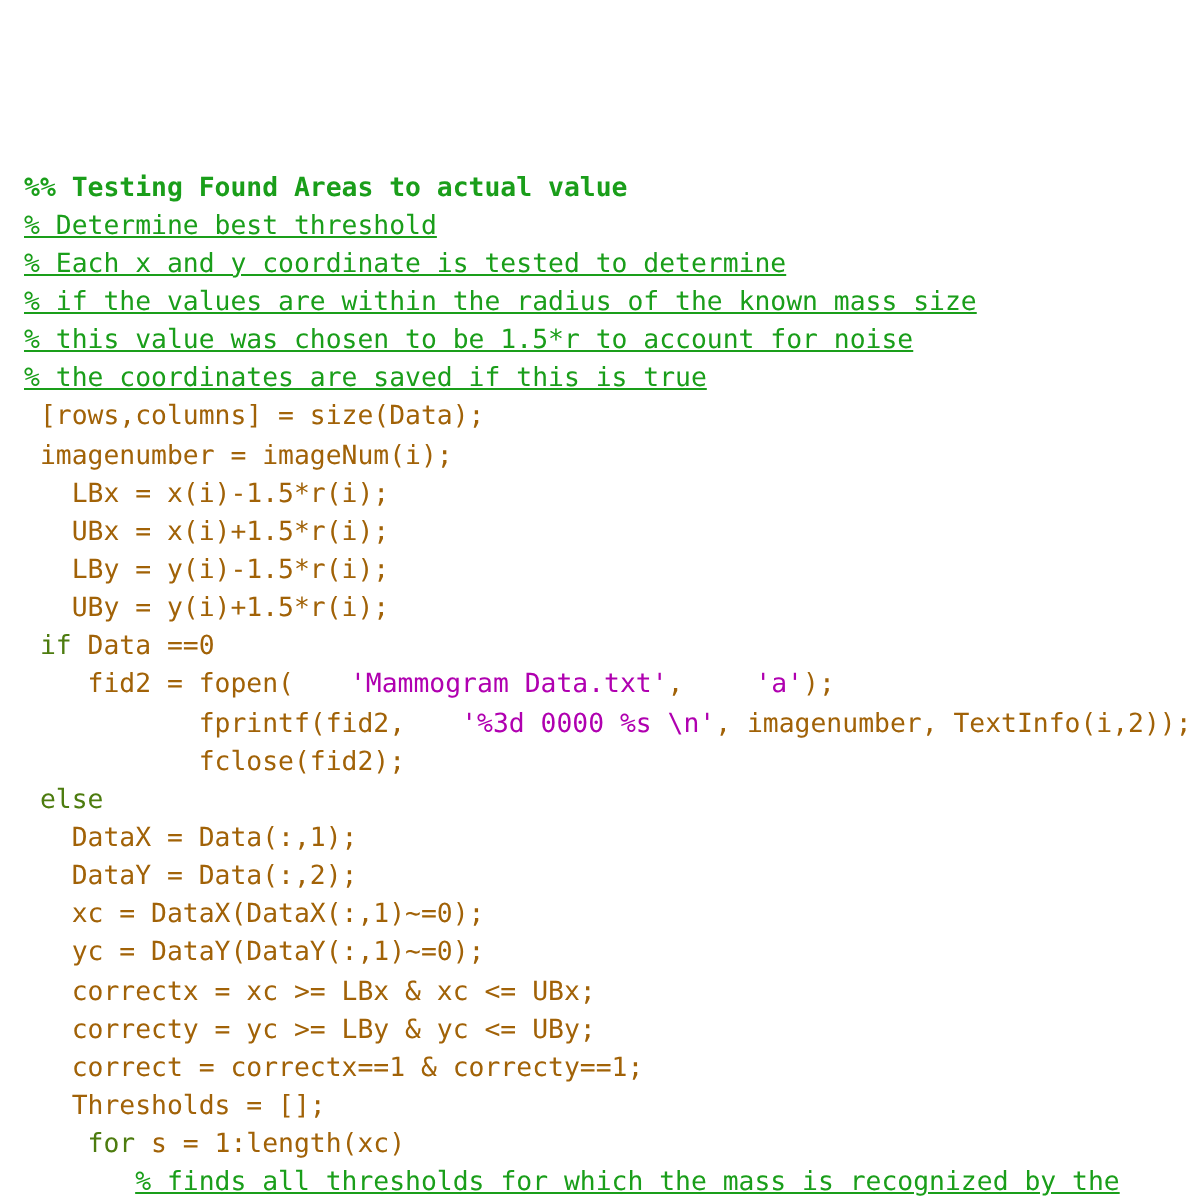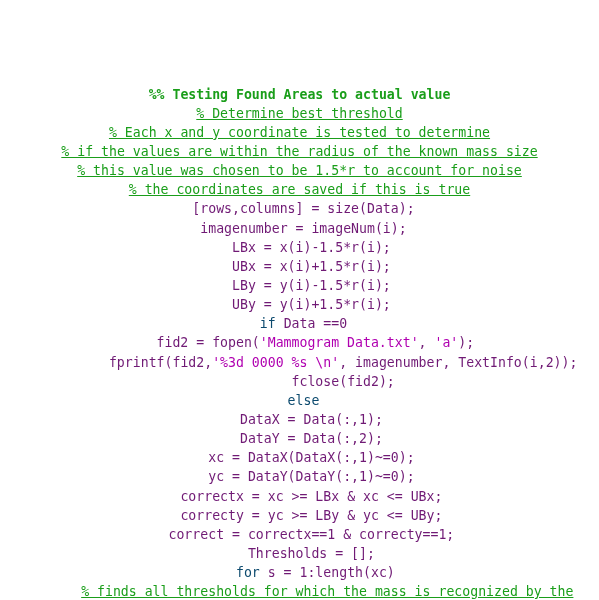--- a/index.html
+++ b/index.html
@@ -7,26 +7,26 @@
     padding: 8px 12px;
     font-family: "Menlo", "Monaco", "Consolas", monospace;
     font-size: 13.2px;
     line-height: 1.45;
     background: #ffffff;
     color: #000000;
     white-space: pre;
     width: 599px;
     box-sizing: border-box;
   }
-  .line { white-space: pre; text-align: center; }
+  .line { white-space: pre; }
   .comment { color: #1a9e1a; text-decoration: underline; }
   .section { color: #1a9e1a; font-weight: bold; }
-  .keyword { color: #0c4a6e; }
-  .string  { color: #b000b0; }
-  .code    { color: #701a75; }
+  .keyword { color: #4d7c0f; }
+  .string  { color: #b000b0; margin-left: 28px; }
+  .code    { color: #a16207; }
 </style>
 </head>
 <body>
 
 
 
 <div id="code-block"><div class="line"><span class="section">%% Testing Found Areas to actual value</span></div><div class="line"><span class="comment">% Determine best threshold</span></div><div class="line"><span class="comment">% Each x and y coordinate is tested to determine</span></div><div class="line"><span class="comment">% if the values are within the radius of the known mass size</span></div><div class="line"><span class="comment">% this value was chosen to be 1.5*r to account for noise</span></div><div class="line"><span class="comment">% the coordinates are saved if this is true</span></div><div class="line"><span class="code"> [rows,columns] = size(Data);</span></div><div class="line"><span class="code"> imagenumber = imageNum(i);</span></div><div class="line"><span class="code">   LBx = x(i)-1.5*r(i);</span></div><div class="line"><span class="code">   UBx = x(i)+1.5*r(i);</span></div><div class="line"><span class="code">   LBy = y(i)-1.5*r(i);</span></div><div class="line"><span class="code">   UBy = y(i)+1.5*r(i);</span></div><div class="line"><span class="code"> </span><span class="keyword">if</span><span class="code"> Data ==0</span></div><div class="line"><span class="code">    fid2 = fopen(</span><span class="string">'Mammogram Data.txt'</span><span class="code">, </span><span class="string">'a'</span><span class="code">);</span></div><div class="line"><span class="code">           fprintf(fid2,</span><span class="string">'%3d 0000 %s \n'</span><span class="code">, imagenumber, TextInfo(i,2));</span></div><div class="line"><span class="code">           fclose(fid2);</span></div><div class="line"><span class="code"> </span><span class="keyword">else</span></div><div class="line"><span class="code">   DataX = Data(:,1);</span></div><div class="line"><span class="code">   DataY = Data(:,2);</span></div><div class="line"><span class="code">   xc = DataX(DataX(:,1)~=0);</span></div><div class="line"><span class="code">   yc = DataY(DataY(:,1)~=0);</span></div><div class="line"><span class="code">   correctx = xc &gt;= LBx &amp; xc &lt;= UBx;</span></div><div class="line"><span class="code">   correcty = yc &gt;= LBy &amp; yc &lt;= UBy;</span></div><div class="line"><span class="code">   correct = correctx==1 &amp; correcty==1;</span></div><div class="line"><span class="code">   Thresholds = [];</span></div><div class="line"><span class="code">    </span><span class="keyword">for</span><span class="code"> s = 1:length(xc)</span></div><div class="line"><span class="code">       </span><span class="comment">% finds all thresholds for which the mass is recognized by the</span></div></div>
 
 
 

